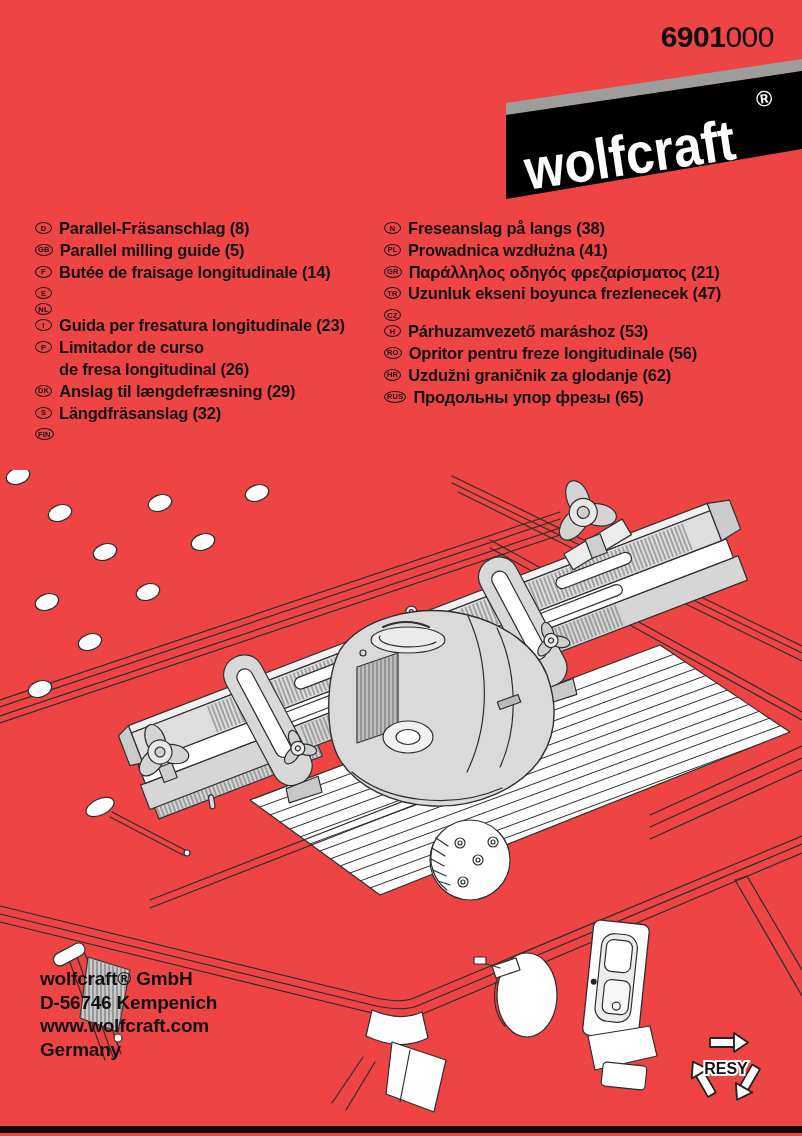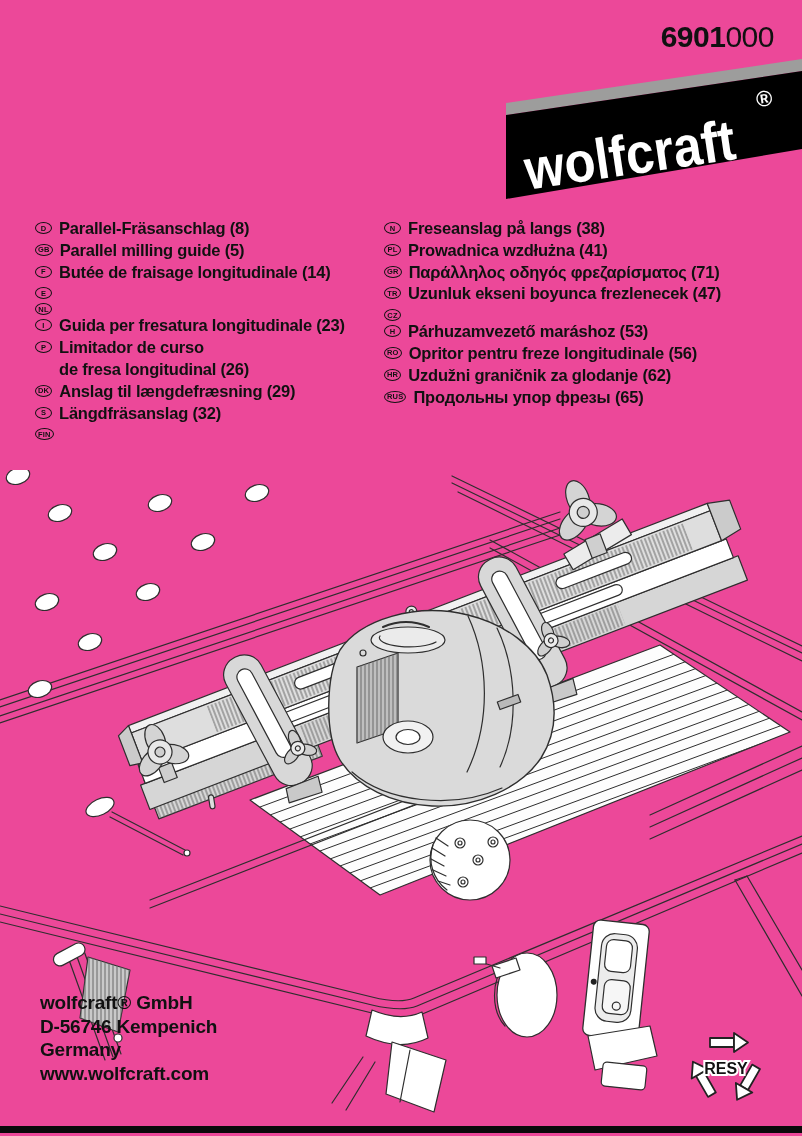--- a/index.html
+++ b/index.html
@@ -1,18 +1,18 @@
 <!DOCTYPE html>
 <html><head>
 <meta charset="utf-8">
 <style>
   html,body { margin:0; padding:0; background:#888; }
   .page {
     position:relative; width:802px; height:1136px; margin:0 auto;
-    background:#ec4899; overflow:hidden;
+    background:#ef4444; overflow:hidden;
     font-family:"Liberation Sans", sans-serif; color:#111;
   }
   
   .product-code { position:absolute; top:20px; right:28px; font-size:30px; letter-spacing:-0.5px; }
   .product-code .bold { font-weight:bold; }
   .product-code .light { font-weight:normal; }
   
   .abs { position:absolute; }
   
   .lang-col { position:absolute; top:218px; }
@@ -24,21 +24,21 @@
     border:1.4px solid #111; border-radius:50%;
     font-size:7.5px; font-weight:bold; letter-spacing:0.2px;
     height:12px; min-width:17px; padding:0 2px; box-sizing:border-box;
     margin-top:4px; flex:none; color:#111;
   }
   .lang-label {
     font-size:16.5px; font-weight:bold; line-height:21.8px;
     white-space:pre-line; letter-spacing:-0.2px;
   }
   
-  .address { position:absolute; left:40px; top:967px; font-size:19px; font-weight:bold; line-height:23.5px; letter-spacing:-0.2px;margin-top:24px; }
+  .address { position:absolute; left:40px; top:967px; font-size:19px; font-weight:bold; line-height:23.5px; letter-spacing:-0.2px; }
   .address div { white-space:pre; }
   
   .footer-bar { position:absolute; left:0; top:1126px; width:802px; height:7px; background:#0a0a0a; }
 </style>
 </head>
 <body>
 
 <div class="page">
 
   <div class="product-code"><span class="bold">6901</span><span class="light">000</span></div>
@@ -97,21 +97,21 @@
     <div class="lang-row">
         <span class="badge">N</span>
         <span class="lang-label">Freseanslag på langs (38)</span>
       </div>
     <div class="lang-row">
         <span class="badge">PL</span>
         <span class="lang-label">Prowadnica wzdłużna (41)</span>
       </div>
     <div class="lang-row">
         <span class="badge">GR</span>
-        <span class="lang-label">Παράλληλος οδηγός φρεζαρίσματος (71)</span>
+        <span class="lang-label">Παράλληλος οδηγός φρεζαρίσματος (21)</span>
       </div>
     <div class="lang-row">
         <span class="badge">TR</span>
         <span class="lang-label">Uzunluk ekseni boyunca frezlenecek (47)</span>
       </div>
     <div class="lang-row">
         <span class="badge">CZ</span>
       </div>
     <div class="lang-row">
         <span class="badge">H</span>
@@ -364,22 +364,22 @@
         <polygon points="588,566 650,556 657,586 595,600" fill="#ffffff"></polygon>
         <rect x="602" y="594" width="44" height="24" rx="4" transform="rotate(6 624 606)" fill="#ffffff"></rect>
       </g>
 
     </g>
   </svg>
 
   <div class="address">
     <div>wolfcraft® GmbH</div>
     <div>D-56746 Kempenich</div>
+    <div>www.wolfcraft.com</div>
     <div>Germany</div>
-    <div>www.wolfcraft.com</div>
   </div>
 
   <svg class="abs" style="left:684px;top:1022px" width="84" height="84" viewBox="0 0 84 84">
     <g fill="#ffffff" stroke="#222222" stroke-width="1.8" stroke-linejoin="round">
       <g transform="rotate(0 42 46)">
         <polygon points="26,16 50,16 50,25 26,25"></polygon>
         <polygon points="50,11 64,20.5 50,30"></polygon>
       </g>
       <g transform="rotate(120 42 46)">
         <polygon points="26,16 50,16 50,25 26,25"></polygon>

